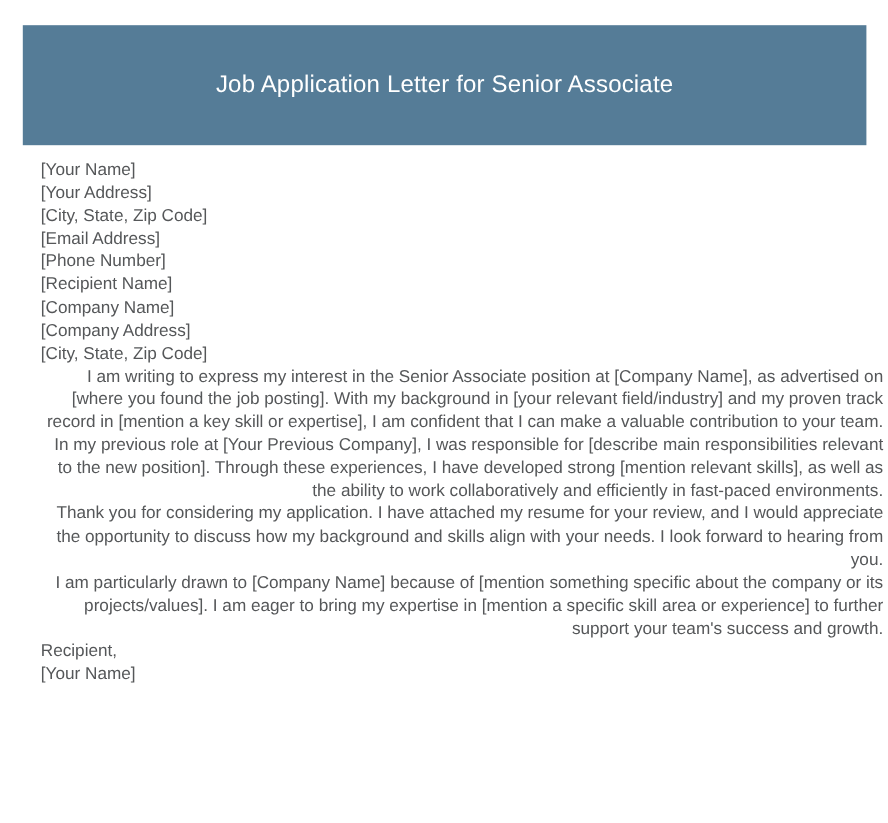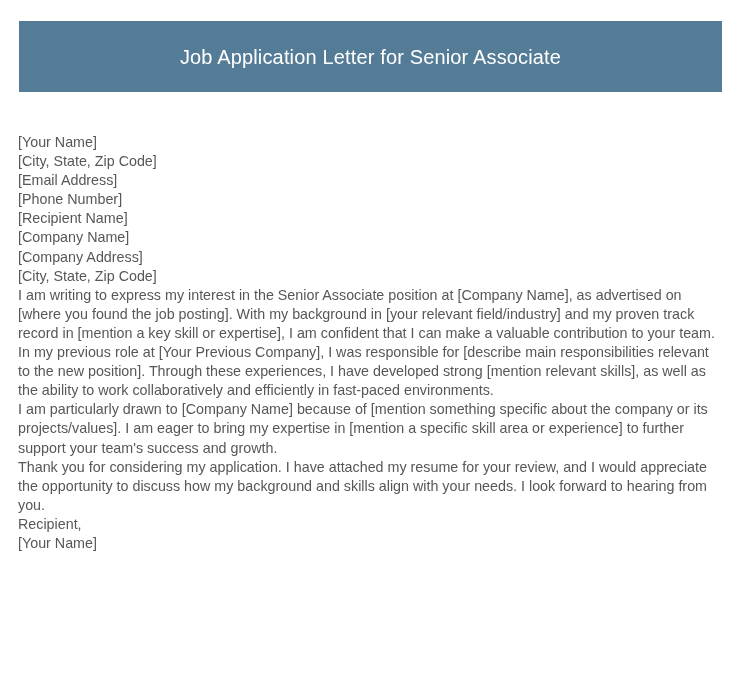--- a/index.html
+++ b/index.html
@@ -18,83 +18,84 @@
     position: relative;
     width: 740px;
     height: 686px;
     background: #ffffff;
   }
   .header-band {
     position: absolute;
     left: 19px;
     top: 21px;
     width: 703px;
-    height: 71px;
+    height: 100px;
     background: #557C97;
     display: flex;
     align-items: center;
     justify-content: center;
     box-sizing: border-box;
   }
   .header-title {
     color: #ffffff;
     font-size: 20px;
     font-weight: 400;
     letter-spacing: 0.15px;
     line-height: 1.2;
     text-align: center;
     white-space: nowrap;
   }
   .letter-body {
     position: absolute;
-    left: 18px;
+    left: 34px;
     top: 133px;
     width: 702px;
     color: #555759;
     font-size: 14.3px;
     line-height: 19.1px;
   }
   .letter-line {
     margin: 0;
     padding: 0;
     color: #555759;
     text-align: left;
   }
   .letter-para {
     margin: 0;
     padding: 0;
     color: #555759;
-    text-align: left;
+    text-align: right;
   }
 </style>
 </head>
 <body>
 
 <div class="page">
 
   <div class="header-band">
     <div class="header-title">Job Application Letter for Senior Associate</div>
   </div>
 
   <div class="letter-body">
 
     <div class="letter-line">[Your Name]</div>
+    <div class="letter-line">[Your Address]</div>
     <div class="letter-line">[City, State, Zip Code]</div>
     <div class="letter-line">[Email Address]</div>
     <div class="letter-line">[Phone Number]</div>
 
     <div class="letter-line">[Recipient Name]</div>
     <div class="letter-line">[Company Name]</div>
     <div class="letter-line">[Company Address]</div>
     <div class="letter-line">[City, State, Zip Code]</div>
 
 
     <p class="letter-para">I am writing to express my interest in the Senior Associate position at [Company Name], as advertised on [where you found the job posting]. With my background in [your relevant field/industry] and my proven track record in [mention a key skill or expertise], I am confident that I can make a valuable contribution to your team.</p>
     <p class="letter-para">In my previous role at [Your Previous Company], I was responsible for [describe main responsibilities relevant to the new position]. Through these experiences, I have developed strong [mention relevant skills], as well as the ability to work collaboratively and efficiently in fast-paced environments.</p>
+    <p class="letter-para">Thank you for considering my application. I have attached my resume for your review, and I would appreciate the opportunity to discuss how my background and skills align with your needs. I look forward to hearing from you.</p>
     <p class="letter-para">I am particularly drawn to [Company Name] because of [mention something specific about the company or its projects/values]. I am eager to bring my expertise in [mention a specific skill area or experience] to further support your team's success and growth.</p>
-    <p class="letter-para">Thank you for considering my application. I have attached my resume for your review, and I would appreciate the opportunity to discuss how my background and skills align with your needs. I look forward to hearing from you.</p>
 
     <div class="letter-line">Recipient,</div>
     <div class="letter-line">[Your Name]</div>
 
   </div>
 
 </div>
 
 </body></html>

